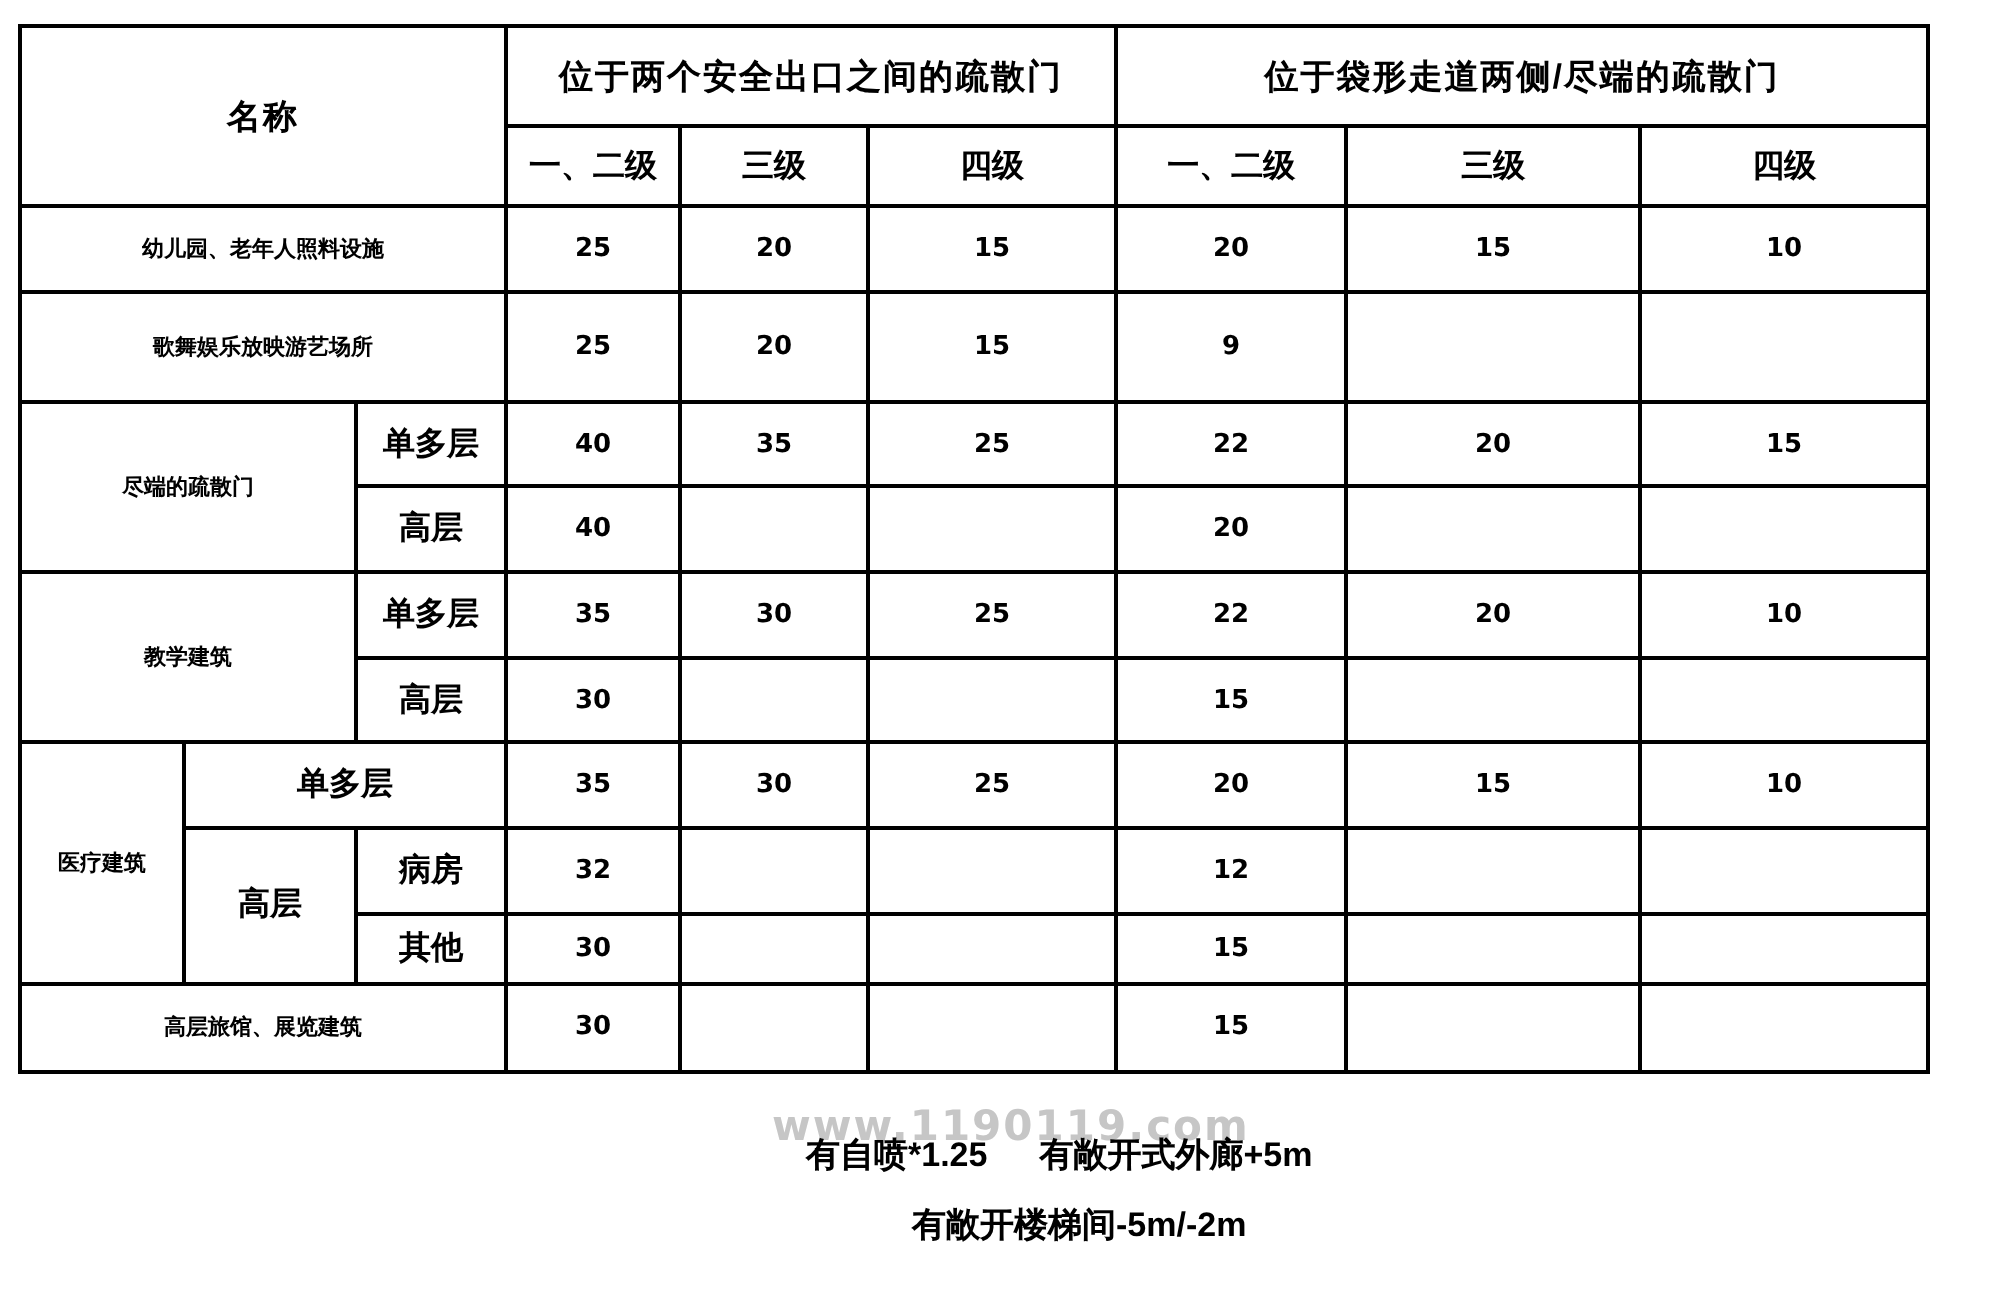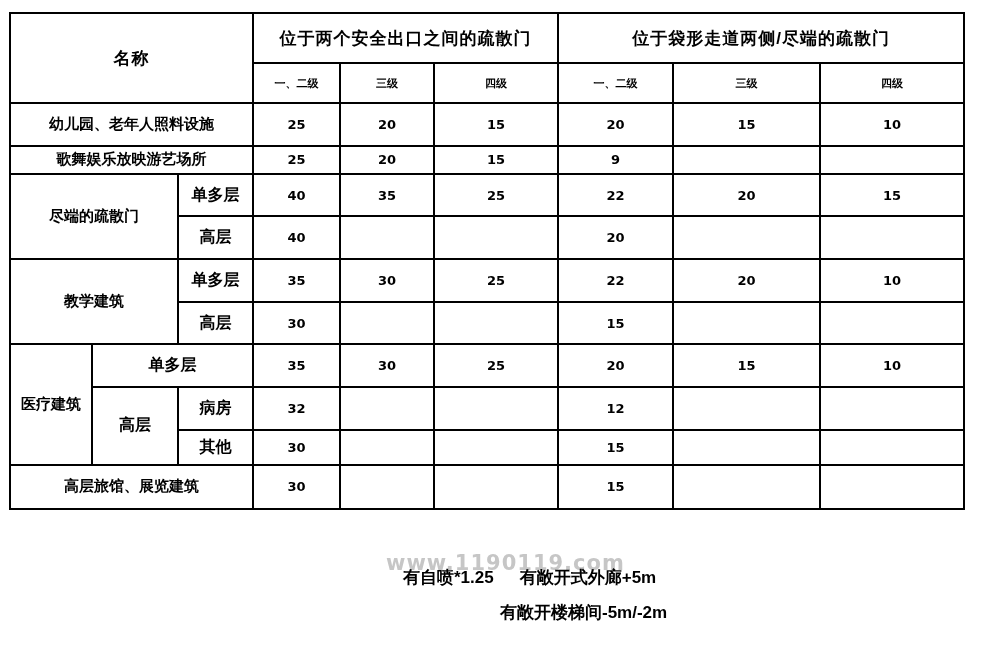--- a/index.html
+++ b/index.html
@@ -20,22 +20,22 @@
   .fire-table td {
     border: 2px solid #000000;
     text-align: center;
     vertical-align: middle;
     font-weight: bold;
     padding: 0;
     overflow: hidden;
     white-space: nowrap;
   }
   .gh   { font-size: 17px; letter-spacing: 1px; }
-  .sh   { font-size: 11px; }
-  .rname{ font-size: 15px; }
+  .sh   { font-size: 16px; }
+  .rname{ font-size: 11px; }
   .sub  { font-size: 16px; }
   .num  { font-size: 13px; font-family: "DejaVu Sans", "Liberation Sans", sans-serif; }
 
   .footer-area { position: absolute; left: 0; top: 540px; width: 894px; height: 107px; }
   .watermark {
     position: absolute; left: 386px; top: 11px;
     font-size: 21px; font-weight: bold;
     color: #c6c6c6; letter-spacing: 1px;
     z-index: 1;
     font-family: "DejaVu Sans", "Liberation Sans", sans-serif;
@@ -43,21 +43,20 @@
   .note-line-1 {
     position: absolute; left: 403px; top: 26px;
     font-size: 17px; font-weight: bold; z-index: 2;
     white-space: nowrap;
   }
   .note-line-1 .part2 { margin-left: 26px; }
   .note-line-2 {
     position: absolute; left: 456px; top: 61px;
     font-size: 17px; font-weight: bold; z-index: 2;
     white-space: nowrap;
-    margin-left: 44px;
   }
 </style>
 </head>
 <body>
 
 <div class="page">
 
   <table class="fire-table">
     <colgroup>
       <col style="width:82px">
@@ -90,21 +89,21 @@
     <tr style="height:42.7px">
       <td colspan="3" class="rname">幼儿园、老年人照料设施</td>
       <td class="num">25</td>
       <td class="num">20</td>
       <td class="num">15</td>
       <td class="num">20</td>
       <td class="num">15</td>
       <td class="num">10</td>
     </tr>
 
-    <tr style="height:28px">
+    <tr style="height:55px">
       <td colspan="3" class="rname">歌舞娱乐放映游艺场所</td>
       <td class="num">25</td>
       <td class="num">20</td>
       <td class="num">15</td>
       <td class="num">9</td>
       <td class="num"></td>
       <td class="num"></td>
     </tr>
 
     <tr style="height:42.7px">

